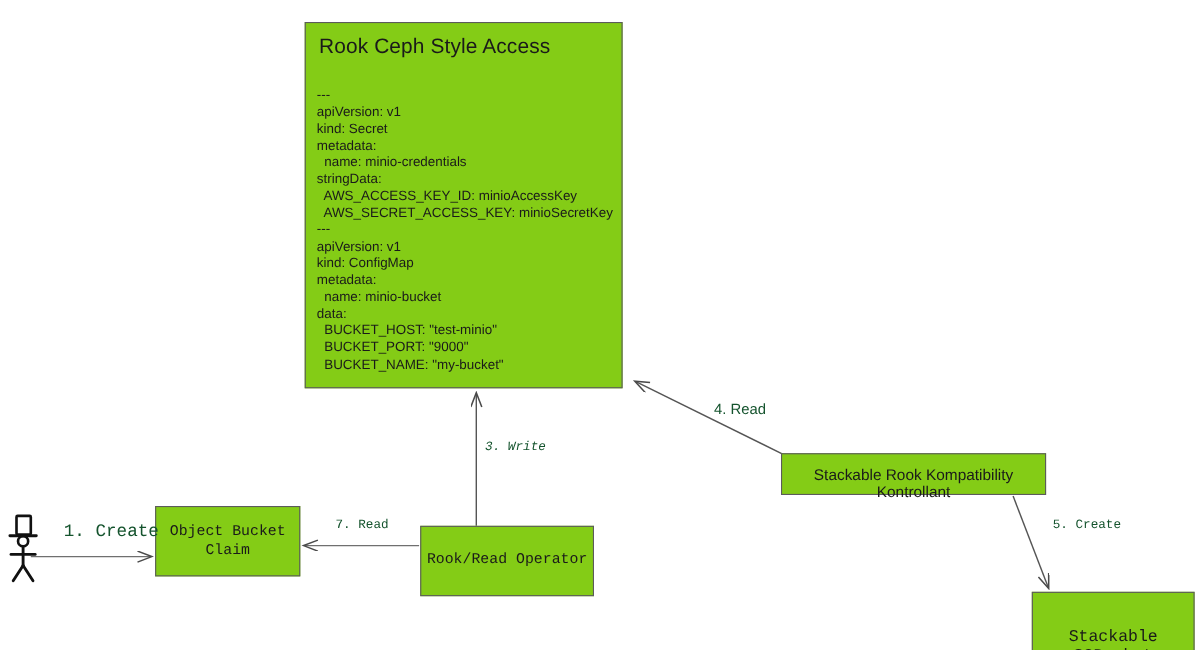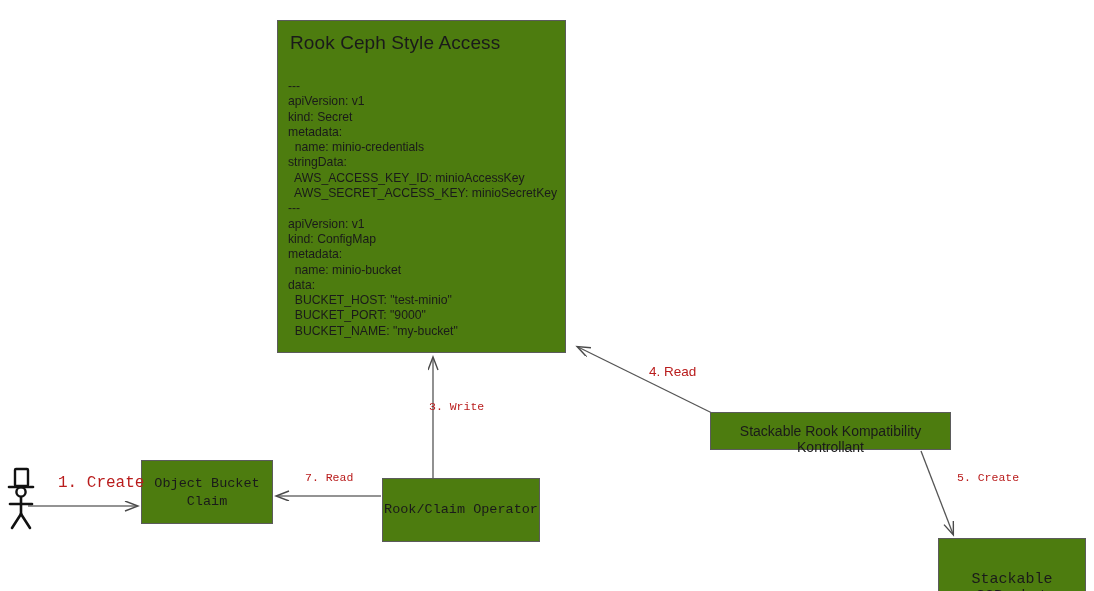--- a/index.html
+++ b/index.html
@@ -12,21 +12,21 @@
     width: 1094px;
     height: 591px;
     background: #ffffff;
     overflow: hidden;
     font-family: "Liberation Sans", sans-serif;
   }
   .box {
     position: absolute;
     box-sizing: border-box;
     border: 1.3px solid #5b5b5b;
-    background: #4d7c0f;
+    background: #84cc16;
   }
   .mono {
     font-family: "Liberation Mono", "DejaVu Sans Mono", monospace;
   }
   .sans {
     font-family: "Liberation Sans", sans-serif;
   }
 
   
   #yaml-card {
@@ -103,26 +103,26 @@
     font-size: 14px;
   }
   #s3bucket-label {
     top: 32px;
     font-size: 15px;
   }
 
   
   .edge-label {
     position: absolute;
-    color: #b91c1c;
+    color: #14532d;
     white-space: nowrap;
   }
   #lbl-create1 { left: 58px;  top: 474px; font-size: 16px; }
   #lbl-read2   { left: 305px; top: 471px; font-size: 11.5px; }
-  #lbl-write3  { left: 429px; top: 400px; font-size: 11.5px; }
+  #lbl-write3  { left: 441px; top: 400px; font-size: 11.5px; font-style: italic; }
   #lbl-read4   { left: 649px; top: 364px; font-size: 13.5px; }
   #lbl-create5 { left: 957px; top: 471px; font-size: 11.5px; text-align: right; }
 
   
   #edges {
     position: absolute;
     left: 0;
     top: 0;
     width: 1094px;
     height: 591px;
@@ -206,21 +206,21 @@
   BUCKET_PORT: "9000"
   BUCKET_NAME: "my-bucket"</div>
   </div>
 
   <div class="box" id="obc-box">
     <div class="box-label mono" id="obc-label">Object Bucket
 Claim</div>
   </div>
 
   <div class="box" id="operator-box">
-    <div class="box-label mono" id="operator-label">Rook/Claim Operator</div>
+    <div class="box-label mono" id="operator-label">Rook/Read Operator</div>
   </div>
 
   <div class="box" id="srkk-box">
     <div class="box-label sans" id="srkk-label">Stackable Rook Kompatibility Kontrollant</div>
   </div>
 
   <div class="box" id="s3bucket-box">
     <div class="box-label mono" id="s3bucket-label">Stackable S3Bucket</div>
   </div>
 

